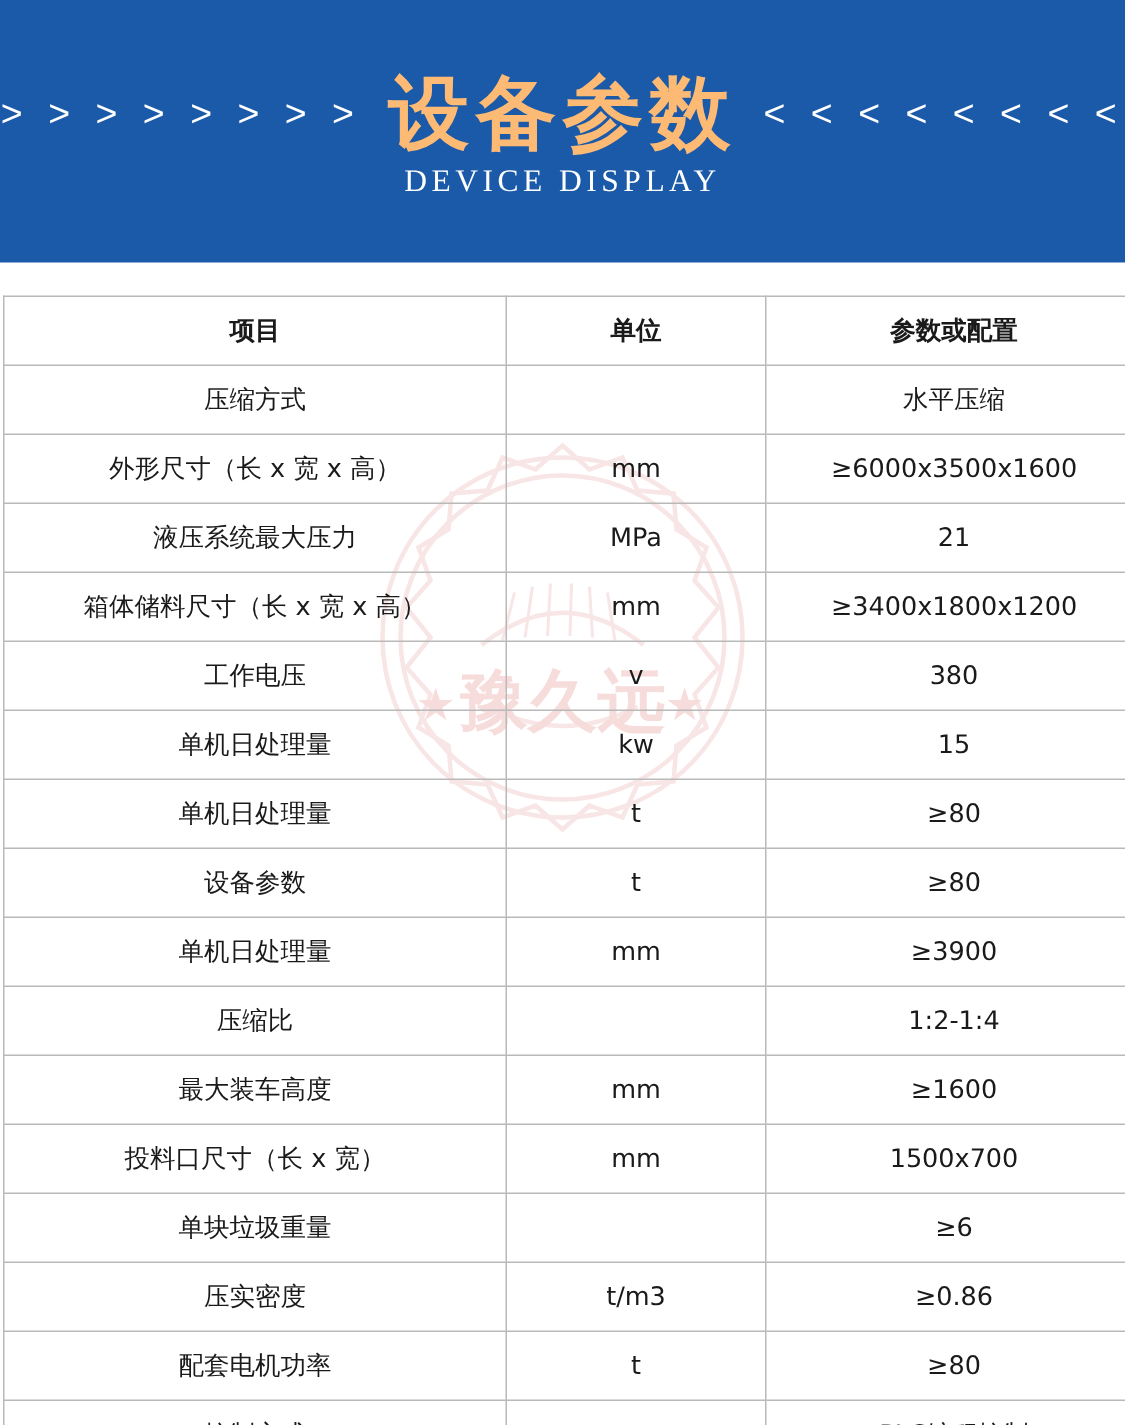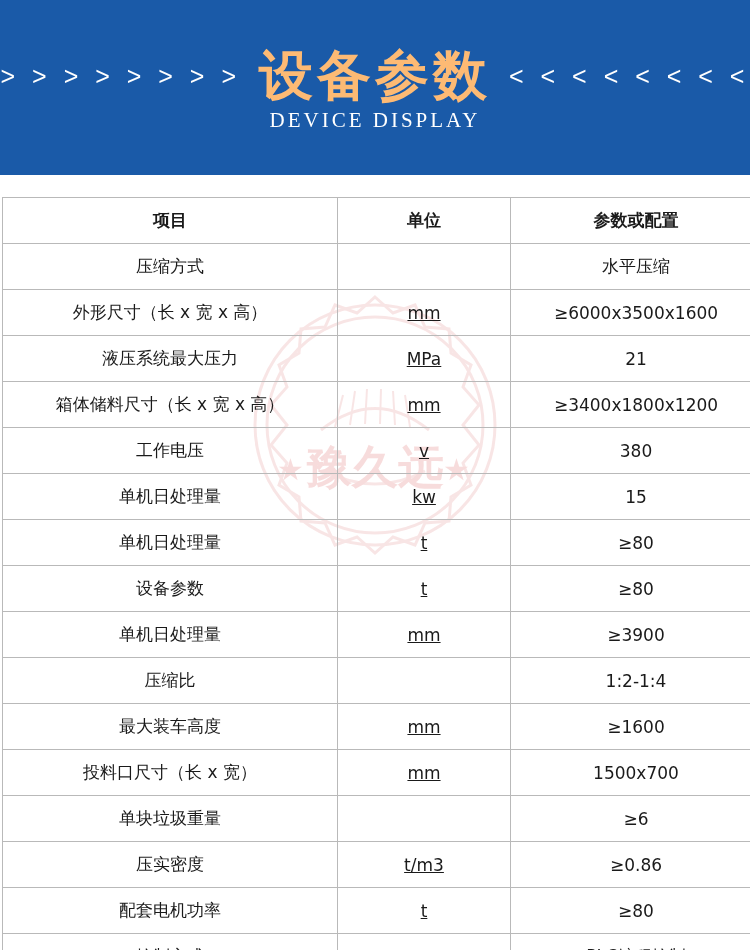--- a/index.html
+++ b/index.html
@@ -105,21 +105,21 @@
   table.spec tr.head td {
     font-weight: bold;
     font-size: 17px;
     margin-left: 46px;
   }
   td.col-item { width: 330px; }
   td.col-unit { width: 168px; font-size: 15px; }
   td.col-value { width: 246px; }
   tr.head td.col-unit { font-size: 17px; }
   td.val-num { font-family: "DejaVu Serif", "Liberation Serif", serif; font-size: 17px; }
-  td.unit-txt { font-family: "DejaVu Serif", "Liberation Serif", serif; text-decoration: underline; }
+  td.unit-txt { font-family: "DejaVu Serif", "Liberation Serif", serif; }
 </style>
 </head>
 <body>
 
 <div class="banner">
   <div class="banner-row">
     <span class="arrows">&gt; &gt; &gt; &gt; &gt; &gt; &gt; &gt;</span>
     <span class="banner-title">设备参数</span>
     <span class="arrows">&lt; &lt; &lt; &lt; &lt; &lt; &lt; &lt;</span>
   </div>

